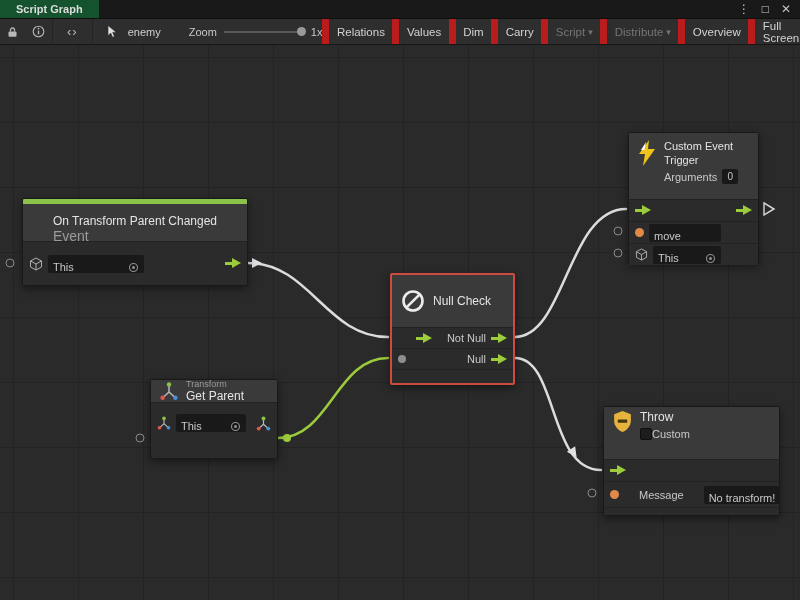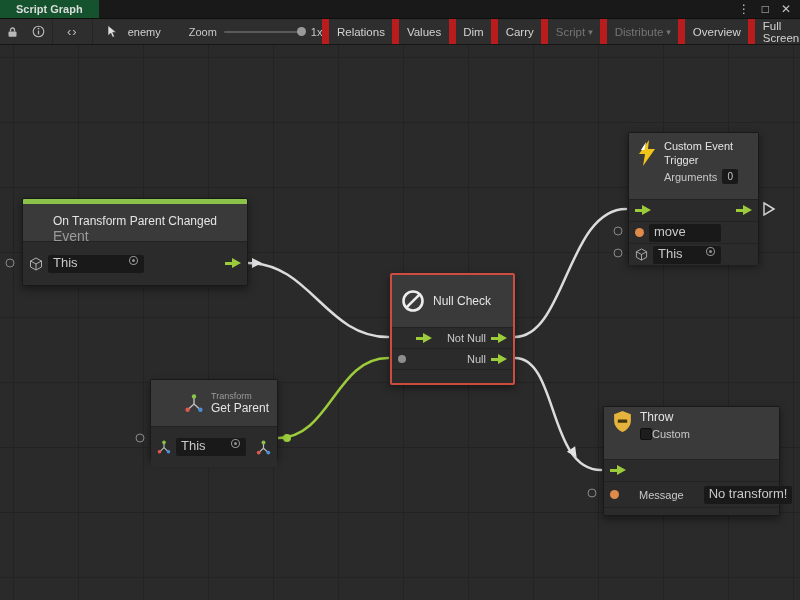--- a/index.html
+++ b/index.html
@@ -39,22 +39,22 @@
           box-shadow:0 3px 8px rgba(0,0,0,.45); }
   .node.selected { border:2px solid #ce4b3f; }
   .accent { height:5px; background:#8bc34a; border-radius:1px 1px 0 0; }
   .nhead { background:#3a3a3a; display:flex; align-items:center; gap:7px; padding:3px 8px; }
   .ntitle { font-size:12px; color:#e4e4e4; white-space:nowrap; }
   .nsub { font-size:14px; color:#9a9a9a; }
   .ncat { font-size:9px; color:#9a9a9a; }
   .nrow { display:flex; align-items:center; gap:5px; padding:0 6px; border-top:1px solid #222; background:#2b2b2b; }
   .spacer { flex:1; }
   .plabel { font-size:11px; color:#c8c8c8; white-space:nowrap; }
-  .field { background:#191919; border-radius:2px; height:18px; display:flex; align-items:flex-start; gap:4px;
-           padding:0 5px; font-size:13px; color:#c8c8c8; white-space:nowrap; }
+  .field { background:#191919; border-radius:2px; height:18px; display:flex; align-items:flex-end; gap:4px;
+           padding:0 5px; font-size:11px; color:#c8c8c8; white-space:nowrap; }
   .argbox { background:#191919; border-radius:2px; min-width:16px; height:15px; display:flex; align-items:center;
             justify-content:center; font-size:10px; color:#c8c8c8; }
   .checkbox { width:12px; height:12px; background:#1d1d1d; border:1px solid #0e0e0e; border-radius:2px; }
 
   
   .arrow { position:relative; width:16px; height:11px; flex:none; }
   .arrow::before { content:""; position:absolute; left:0; top:4px; width:8px; height:3px; background:#9ccb3b; }
   .arrow::after { content:""; position:absolute; left:7px; top:0; width:0; height:0;
                   border-left:9px solid #9ccb3b; border-top:5.5px solid transparent; border-bottom:5.5px solid transparent; }
 
@@ -180,21 +180,21 @@
             <circle cx="5.5" cy="5.5" r="4" stroke="#909090" fill="none" stroke-width="1.1"></circle>
               <circle cx="5.5" cy="5.5" r="1.5" fill="#909090"></circle>
           </svg>
         </div>
         <span class="spacer"></span>
         <span class="arrow"></span>
       </div>
     </div>
 
     <div class="node" style="left:150px; top:334px; width:128px; height:80px;">
-      <div class="nhead" style="height:46px;justify-content:flex-end;">
+      <div class="nhead" style="height:22px;">
         <svg width="20" height="20" viewBox="0 0 20 20">
           <path d="M10 11 V4 M10 11 L4 16.5 M10 11 L16 16.5" stroke="#bdbdbd" stroke-width="1.4" fill="none"></path>
           <circle cx="10" cy="3.4" r="2.2" fill="#8bc34a"></circle>
             <circle cx="3.6" cy="16.8" r="2.2" fill="#e2574c"></circle>
             <circle cx="16.4" cy="16.8" r="2.2" fill="#4a90d9"></circle>
         </svg>
         <div>
           <div class="ncat">Transform</div>
           <div class="ntitle">Get Parent</div>
         </div>

